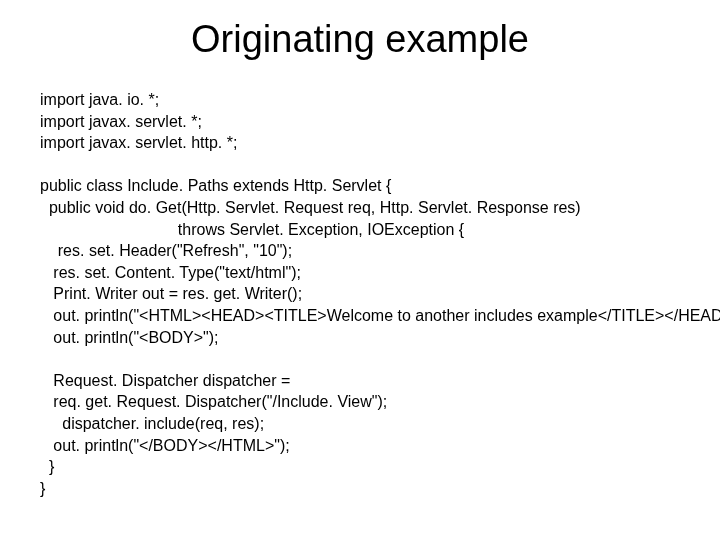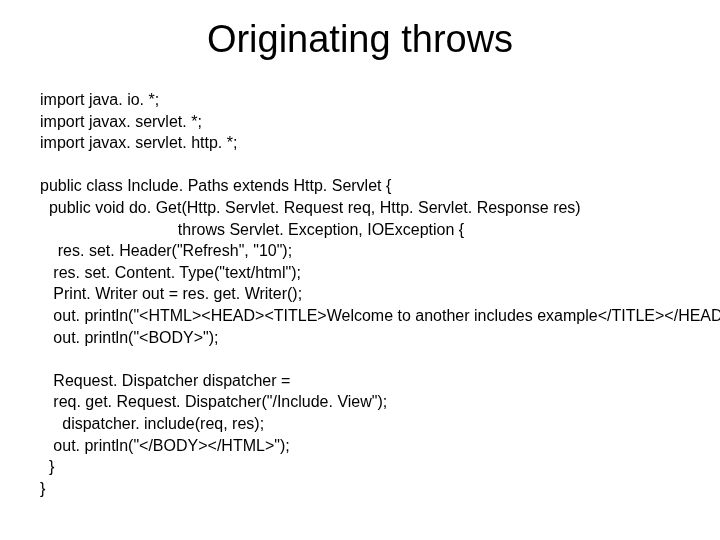--- a/index.html
+++ b/index.html
@@ -25,21 +25,21 @@
     font-size: 16px;
     line-height: 1.35;
     white-space: pre;
     font-family: Arial, Helvetica, sans-serif;
   }
 </style>
 </head>
 <body>
 
 <div class="slide">
-  <h1 class="title">Originating throws</h1>
+  <h1 class="title">Originating example</h1>
   <div class="code-block">import java. io. *;
 import javax. servlet. *;
 import javax. servlet. http. *;
 
 public class Include. Paths extends Http. Servlet {
   public void do. Get(Http. Servlet. Request req, Http. Servlet. Response res)
                                throws Servlet. Exception, IOException {
     res. set. Header("Refresh", "10");
    res. set. Content. Type("text/html");
    Print. Writer out = res. get. Writer();

